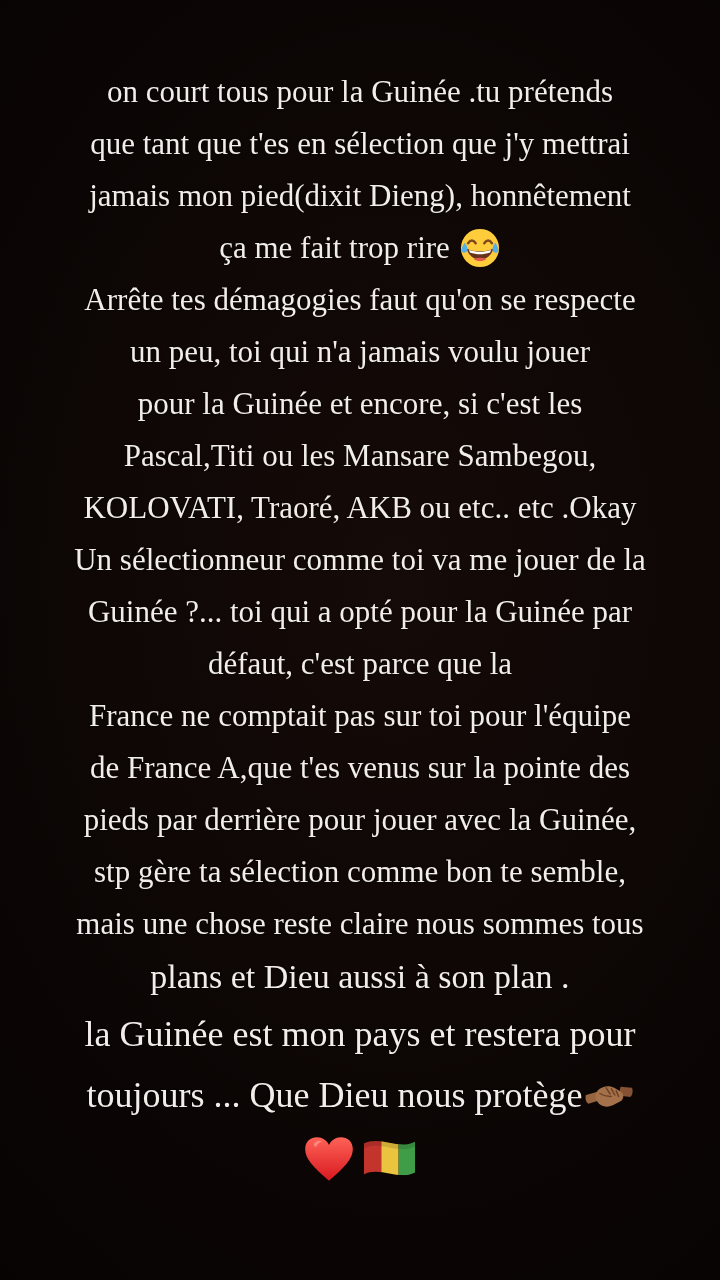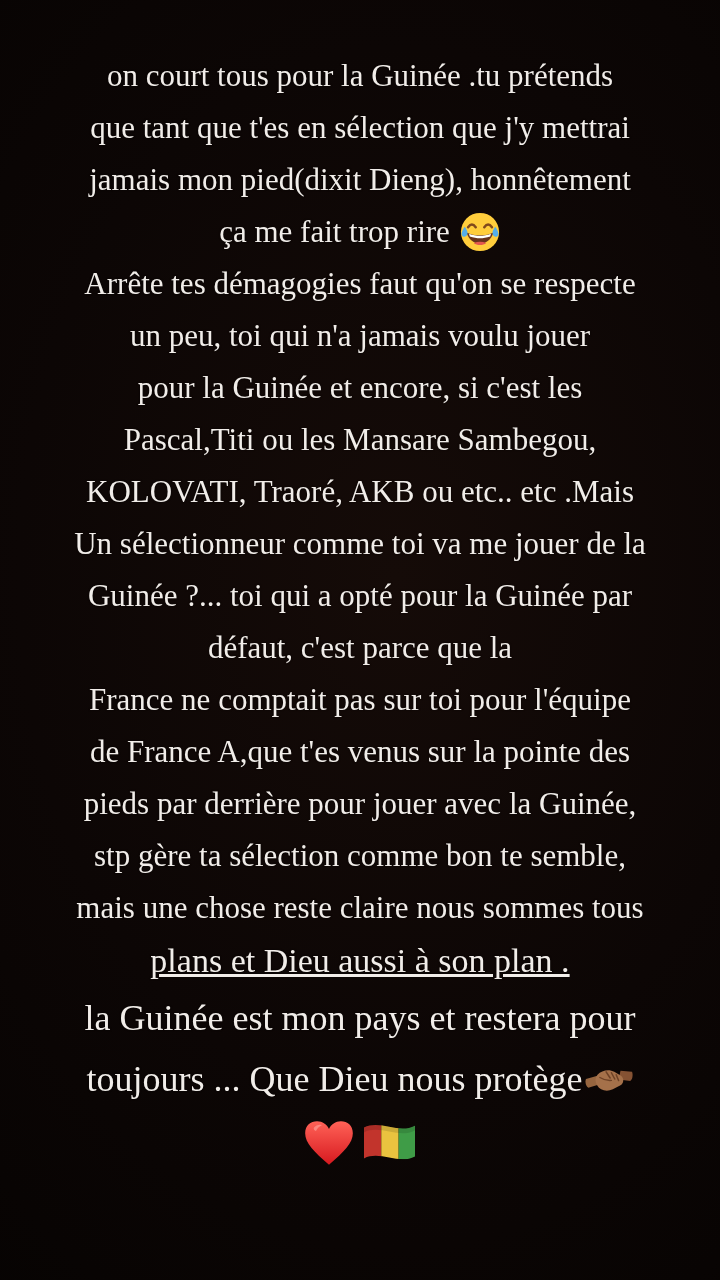--- a/index.html
+++ b/index.html
@@ -11,28 +11,28 @@
     position: relative;
     width: 720px;
     height: 1280px;
     margin: 0 auto;
     overflow: hidden;
     box-sizing: border-box;
     background: radial-gradient(95% 75% at 55% 45%, #150b08 0%, #0c0605 55%, #060302 100%);
     font-family: "Liberation Serif", "DejaVu Serif", serif;
     color: #f1ede9;
     text-align: center;
-    padding-top: 50px;
+    padding-top: 66px;
   }
   .line {
     white-space: pre-wrap;
     text-shadow: 0 0 2px rgba(0,0,0,0.6);
   }
   .line-main { font-size: 31px; line-height: 52px; }
-  .line-big1 { font-size: 34px; line-height: 54px; text-decoration: underline; }
+  .line-big1 { font-size: 34px; line-height: 54px; }
   .line-big2 { font-size: 36px; line-height: 61px; }
   .emoji { display: inline-block; vertical-align: middle; }
   .emoji-joy { width: 42px; height: 42px; margin-left: 9px; vertical-align: -11px; }
   .emoji-handshake { width: 48px; height: 34px; margin-left: 3px; vertical-align: -5px; }
   .emoji-row {
     margin-top: 7px;
     display: flex;
     justify-content: center;
     align-items: center;
     gap: 5px;
@@ -56,21 +56,21 @@
       <path d="M10.5 23.8 C18 26.6 26 26.6 33.5 23.8 L32.7 26.8 C25 29.3 19 29.3 11.3 26.8 Z" fill="#ffffff"></path>
       <path d="M15.5 33.6 C18.5 36.4 25.5 36.4 28.5 33.6 C24.5 31.8 19.5 31.8 15.5 33.6 Z" fill="#e2574e"></path>
       <path d="M6 16.5 C3 21 1.5 24.5 4 26.6 C7 28.2 9.6 25.2 8.7 21.6 C8.2 19.6 7.1 17.8 6 16.5 Z" fill="#54aeea"></path>
       <path d="M38 16.5 C41 21 42.5 24.5 40 26.6 C37 28.2 34.4 25.2 35.3 21.6 C35.8 19.6 36.9 17.8 38 16.5 Z" fill="#54aeea"></path>
     </svg></div>
 
   <div class="line line-main"><span>Arrête tes démagogies faut qu'on se respecte</span></div>
   <div class="line line-main"><span>un peu, toi qui n'a jamais voulu jouer</span></div>
   <div class="line line-main"><span>pour la Guinée et encore, si c'est les</span></div>
   <div class="line line-main"><span>Pascal,Titi ou les Mansare Sambegou,</span></div>
-  <div class="line line-main"><span>KOLOVATI, Traoré, AKB ou etc.. etc .Mais</span></div>
+  <div class="line line-main"><span>KOLOVATI, Traoré, AKB ou etc.. etc .Okay</span></div>
 
   <div class="line line-main"><span>Un sélectionneur comme toi va me jouer de la</span></div>
   <div class="line line-main"><span>Guinée ?... toi qui a opté pour la Guinée par</span></div>
   <div class="line line-main"><span>défaut, c'est parce que la</span></div>
 
   <div class="line line-main"><span>France ne comptait pas sur toi pour l'équipe</span></div>
   <div class="line line-main"><span>de France A,que t'es venus sur la pointe des</span></div>
   <div class="line line-main"><span>pieds par derrière pour jouer avec la Guinée,</span></div>
   <div class="line line-main"><span>stp gère ta sélection comme bon te semble,</span></div>
   <div class="line line-main"><span>mais une chose reste claire nous sommes tous</span></div>

